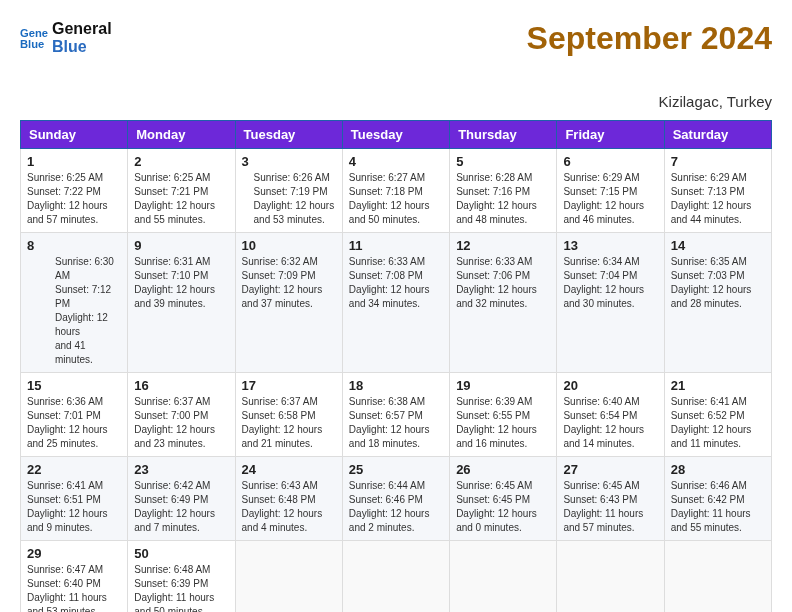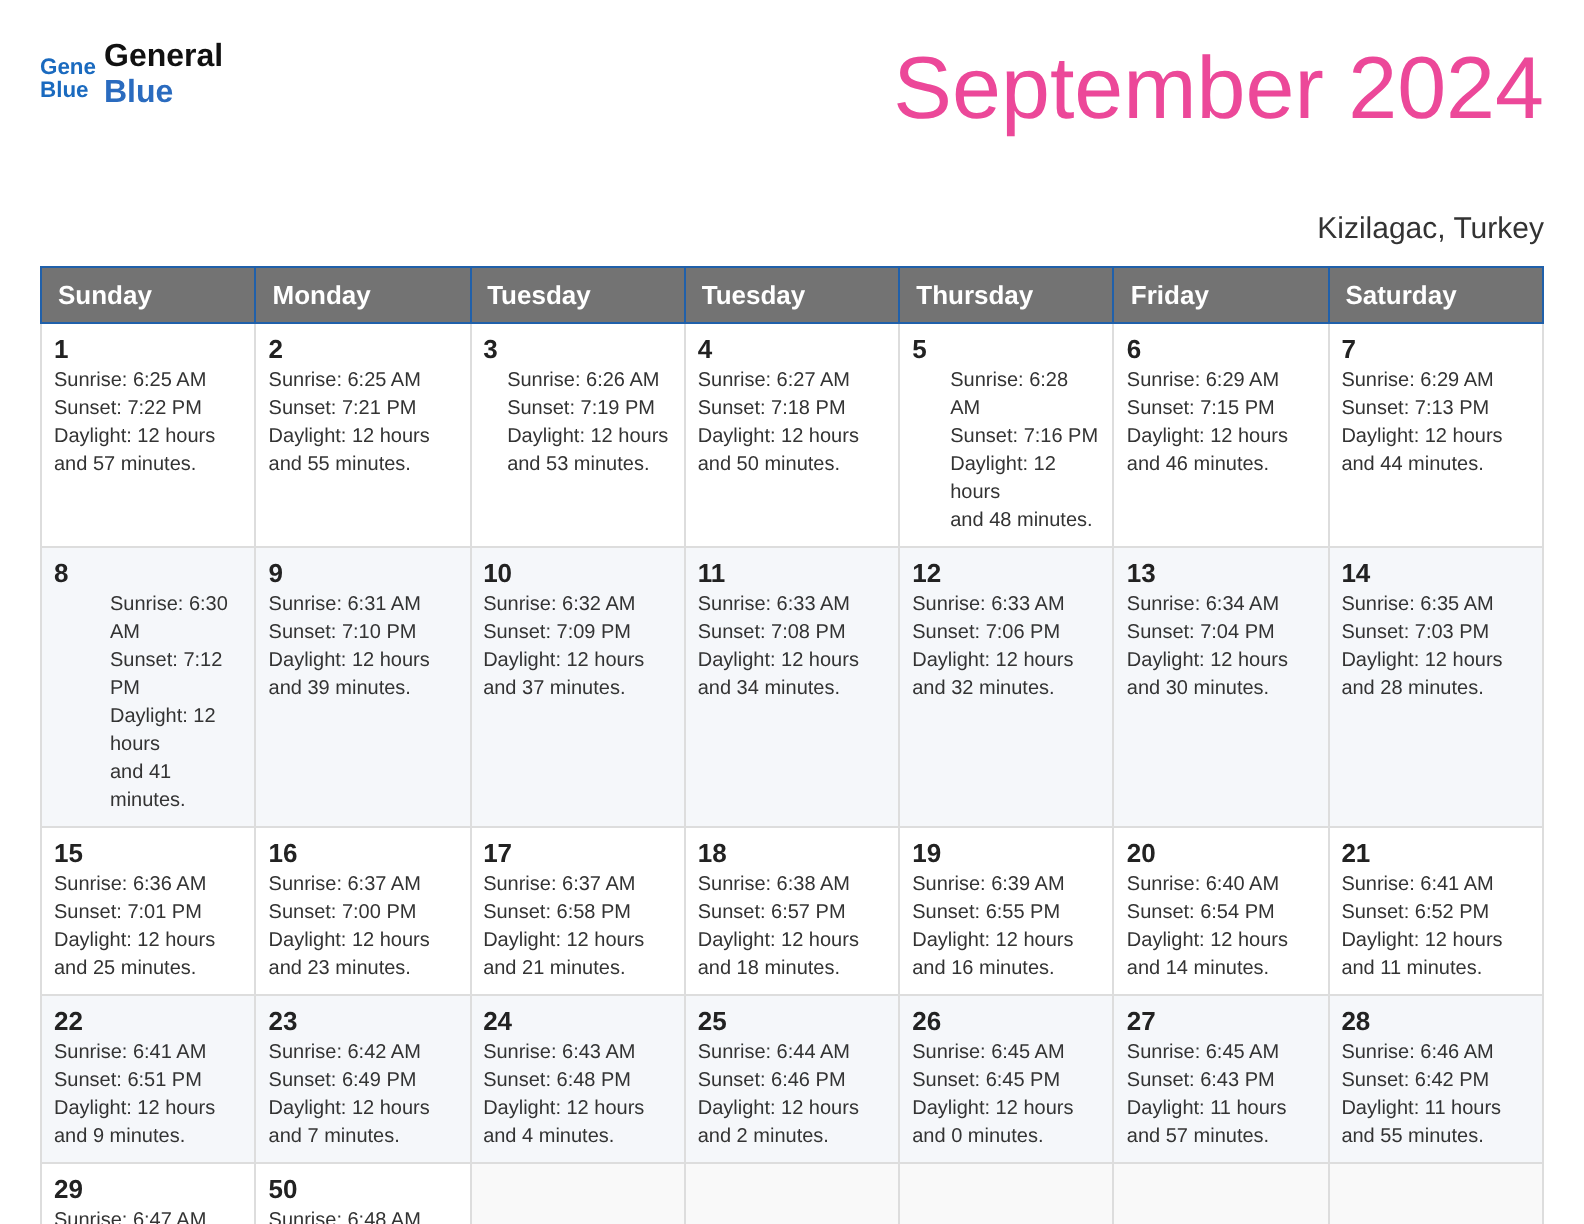--- a/index.html
+++ b/index.html
@@ -22,36 +22,36 @@
       gap: 4px;
     }
     .logo-icon {
       width: 28px;
       height: 28px;
     }
     .title-block {
       text-align: right;
     }
     .month-title {
-      font-size: 44px;
-      font-weight: normal;
-      color: #ec4899;
+      font-size: 32px;
+      font-weight: bold;
+      color: #a16207;
     }
     .location {
       font-size: 15px;
       color: #333;
       margin-top: 36px;
     }
     .calendar {
       width: 100%;
       border-collapse: collapse;
       border: 1px solid #ccc;
     }
     .calendar th {
-      background: #737373;
+      background: #6d28d9;
       color: #fff;
       font-size: 13px;
       font-weight: bold;
       padding: 6px 8px;
       text-align: left;
       border: 1px solid #2060aa;
     }
     .calendar td {
       vertical-align: top;
       padding: 5px 6px;
@@ -140,21 +140,21 @@
         </td>
         <td>
           <span class="day-num">4</span>
           <div class="cell-text" style="white-space: pre-line;">Sunrise: 6:27 AM
 Sunset: 7:18 PM
 Daylight: 12 hours
 and 50 minutes.</div>
         </td>
         <td>
           <span class="day-num">5</span>
-          <div class="cell-text" style="white-space: pre-line; margin-left: 19px;">Sunrise: 6:28 AM
+          <div class="cell-text" style="white-space: pre-line;">Sunrise: 6:28 AM
 Sunset: 7:16 PM
 Daylight: 12 hours
 and 48 minutes.</div>
         </td>
         <td>
           <span class="day-num">6</span>
           <div class="cell-text" style="white-space: pre-line;">Sunrise: 6:29 AM
 Sunset: 7:15 PM
 Daylight: 12 hours
 and 46 minutes.</div>

